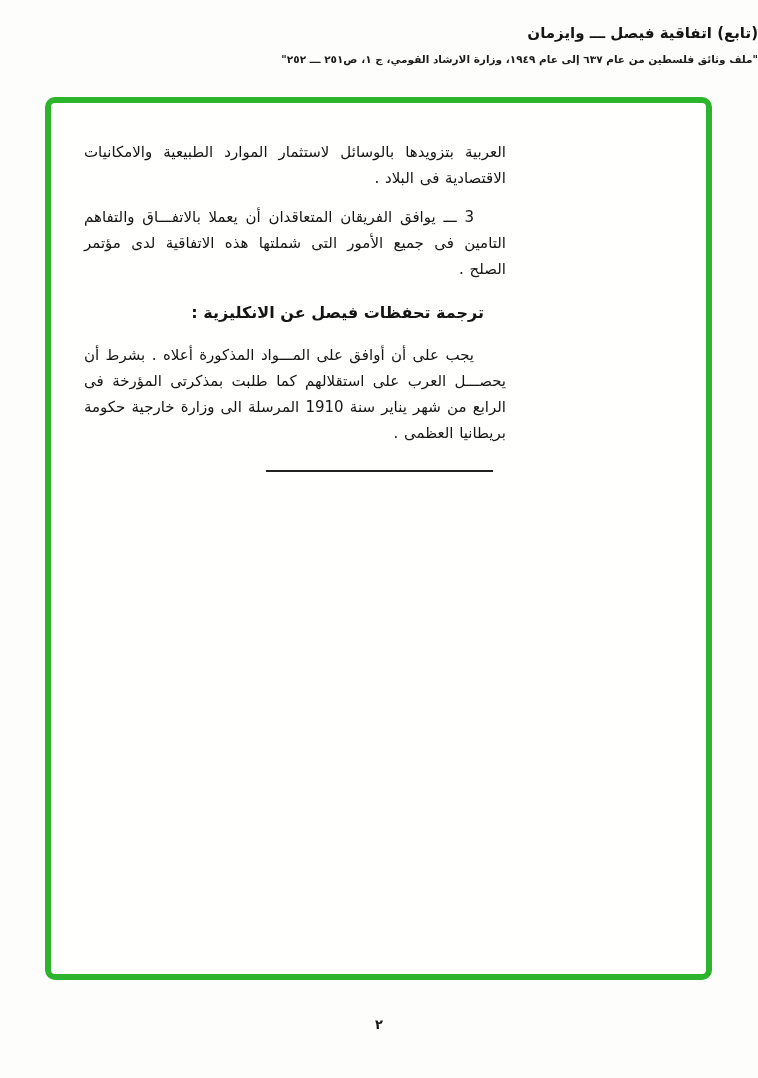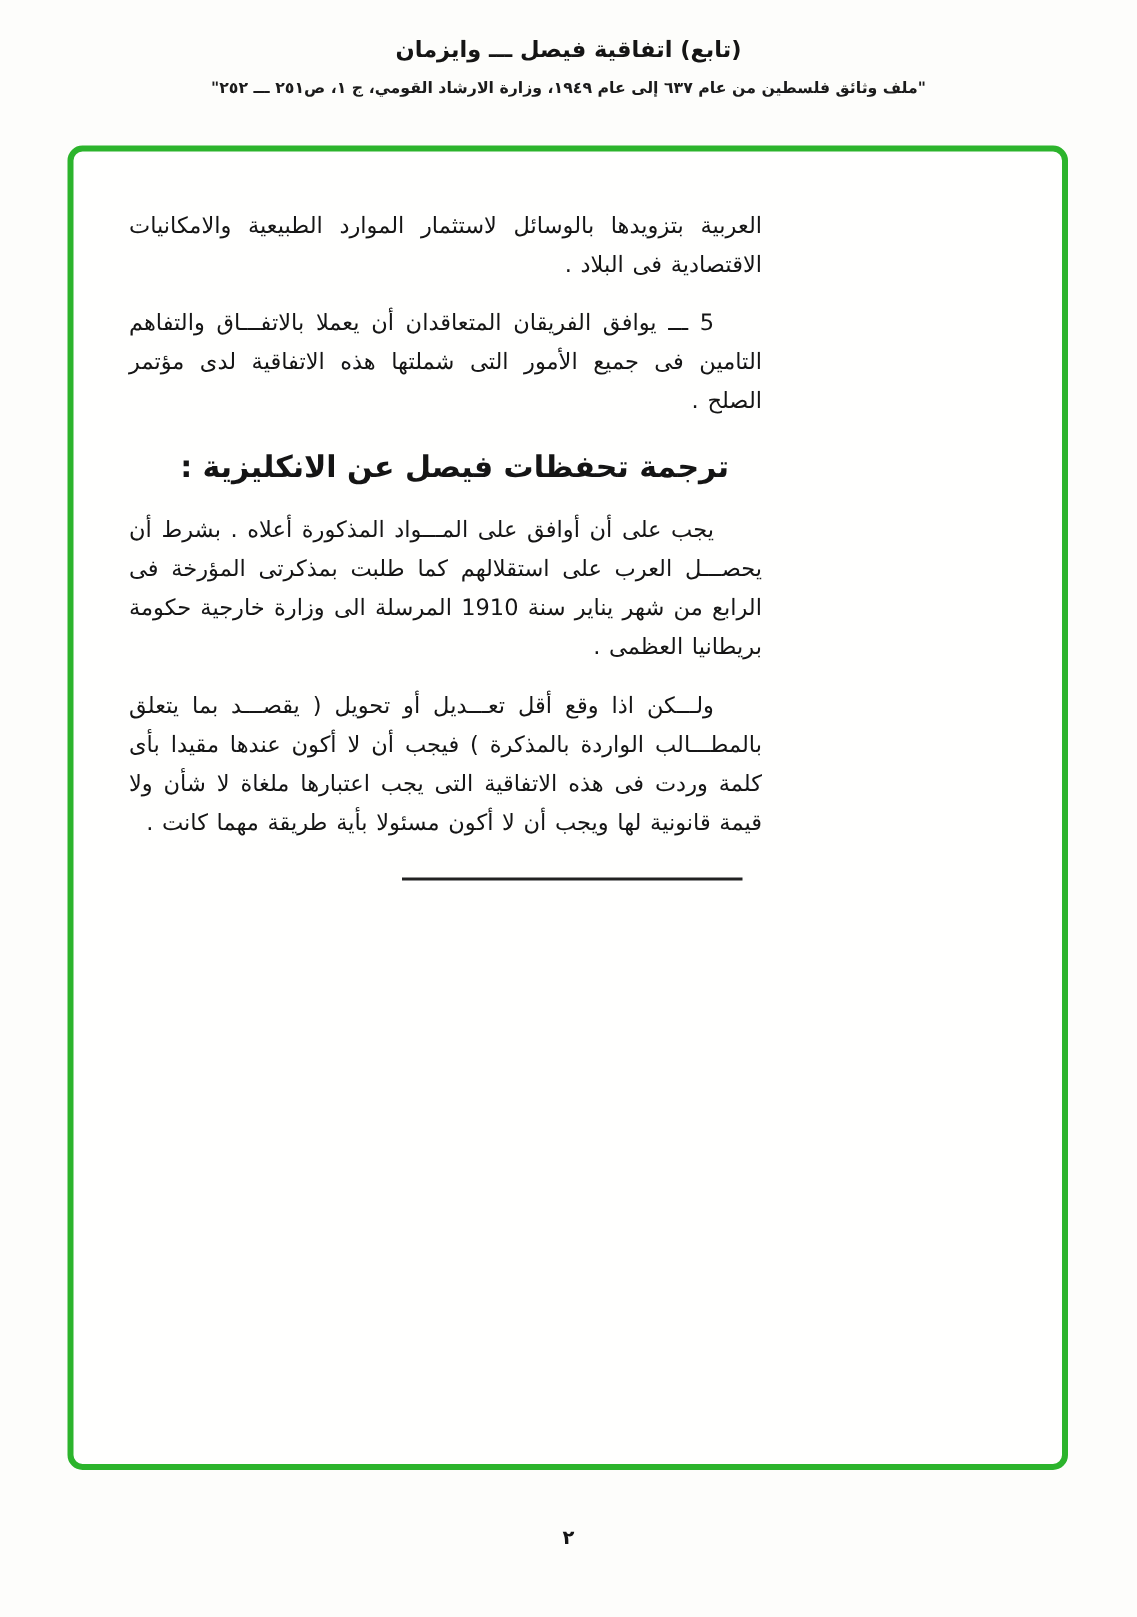--- a/index.html
+++ b/index.html
@@ -16,21 +16,21 @@
     direction: rtl;
     font-family: "DejaVu Sans", sans-serif;
     color: #151515;
   }
 
   .page-header {
     position: absolute;
     top: 24px;
     left: 0;
     right: 0;
-    text-align: center;
+    text-align: right;
   }
 
   .doc-title {
     font-size: 15px;
     font-weight: bold;
     letter-spacing: 0.5px;
   }
 
   .source-citation {
     margin-top: 11px;
@@ -38,21 +38,21 @@
     font-weight: bold;
     color: #1b1b1b;
   }
 
   .green-frame {
     position: absolute;
     top: 97px;
     left: 45px;
     width: 667px;
     height: 883px;
-    border: 4px solid #14b8a6;
+    border: 6px solid #14b8a6;
     border-radius: 10px;
     background: #fffffe;
   }
 
   .doc-body {
     position: absolute;
     top: 36px;
     right: 200px;
     width: 422px;
     direction: rtl;
@@ -65,21 +65,21 @@
     text-indent: 32px;
     margin-bottom: 13px;
     word-spacing: 1px;
   }
 
   p.para.flush {
     text-indent: 0;
   }
 
   h2.section-heading {
-    font-size: 20px;
+    font-size: 16px;
     font-weight: bold;
     margin: 18px 22px 16px 0;
     line-height: 26px;
   }
 
   hr.closing-rule {
     border: none;
     border-top: 2px solid #222;
     width: 227px;
     margin: 24px 13px 0 auto;
@@ -104,28 +104,27 @@
 <header class="page-header">
   <div class="doc-title">(تابع) اتفاقية فيصل ـــ وايزمان</div>
   <div class="source-citation">"ملف وثائق فلسطين من عام ٦٣٧ إلى عام ١٩٤٩، وزارة الارشاد القومي، ج ١، ص٢٥١ ـــ ٢٥٢"</div>
 </header>
 
 <div class="green-frame" style="border-color: rgb(44, 180, 44);">
   <div class="doc-body">
 
     <p class="para flush">العربية بتزويدها بالوسائل لاستثمار الموارد الطبيعية والامكانيات الاقتصادية فى البلاد .</p>
 
-    <p class="para">5 ـــ يوافق الفريقان المتعاقدان أن يعملا بالاتفـــاق والتفاهم التامين فى جميع الأمور التى شملتها هذه الاتفاقية لدى مؤتمر الصلح .</p>
+    <p class="para">3 ـــ يوافق الفريقان المتعاقدان أن يعملا بالاتفـــاق والتفاهم التامين فى جميع الأمور التى شملتها هذه الاتفاقية لدى مؤتمر الصلح .</p>
 
 
     <h2 class="section-heading">ترجمة تحفظات فيصل عن الانكليزية :</h2>
 
     <p class="para">يجب على أن أوافق على المـــواد المذكورة أعلاه . بشرط أن يحصـــل العرب على استقلالهم كما طلبت بمذكرتى المؤرخة فى الرابع من شهر يناير سنة 1910 المرسلة الى وزارة خارجية حكومة بريطانيا العظمى .</p>
 
-    <p class="para">ولـــكن اذا وقع أقل تعـــديل أو تحويل ( يقصـــد بما يتعلق بالمطـــالب الواردة بالمذكرة ) فيجب أن لا أكون عندها مقيدا بأى كلمة وردت فى هذه الاتفاقية التى يجب اعتبارها ملغاة لا شأن ولا قيمة قانونية لها ويجب أن لا أكون مسئولا بأية طريقة مهما كانت .</p>
 
     <hr class="closing-rule">
 
   </div>
 </div>
 
 <footer class="page-footer">
   <span class="page-number">٢</span>
 </footer>
 

